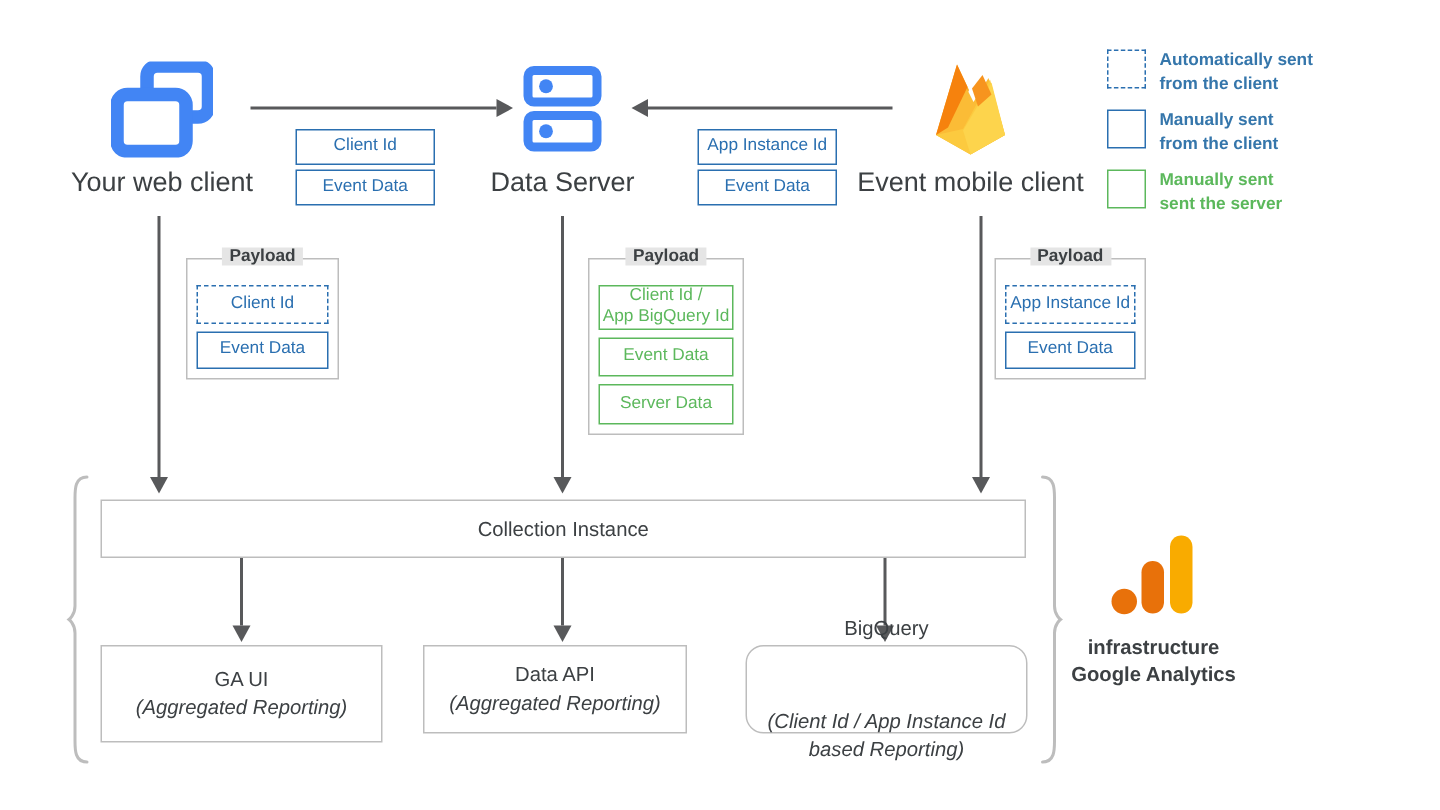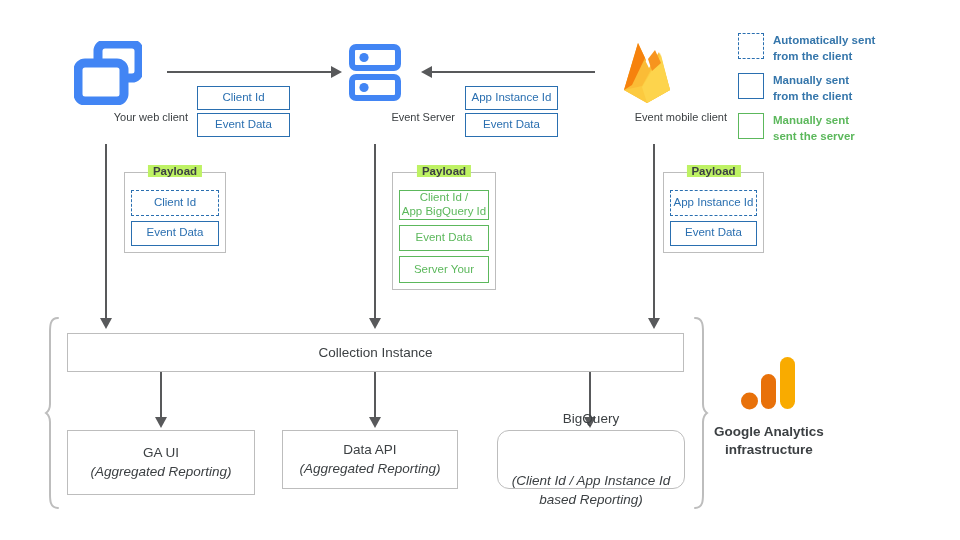--- a/index.html
+++ b/index.html
@@ -15,23 +15,23 @@
     position: relative;
     width: 960px;
     height: 540px;
     background: #ffffff;
     overflow: hidden;
   }
   .abs { position: absolute; }
 
   
   .node-label {
-    font-size: 11px;
-    color: #3c4043;
-    text-align: right;
+    font-size: 18px;
+    color: #3c4043;
+    text-align: center;
     white-space: nowrap;
   }
 
   
   .chip {
     box-sizing: border-box;
     display: flex;
     align-items: center;
     justify-content: center;
     text-align: center;
@@ -47,21 +47,21 @@
   .payload {
     box-sizing: border-box;
     border: 1px solid #bdbdbd;
     background: #ffffff;
   }
   .payload-title {
     position: absolute;
     top: -8px;
     left: 50%;
     transform: translateX(-50%);
-    background: #bef264;
+    background: #e5e5e5;
     padding: 0 5px;
     font-size: 11.5px;
     font-weight: bold;
     color: #3c4043;
     white-space: nowrap;
   }
   .payload-inner {
     position: absolute;
     left: 6px;
     right: 6px;
@@ -173,21 +173,21 @@
   <div class="abs node-label" style="left:28px; top:111px; width:160px;">Your web client</div>
 
   <div class="abs" style="left:348px; top:44px; width:54px; height:58px;">
     <svg width="54" height="58" viewBox="0 0 54 58">
       <rect x="4" y="3" width="46" height="21" rx="4" ry="4" fill="none" stroke="#4285f4" stroke-width="6"></rect>
       <circle cx="16" cy="13.5" r="4.6" fill="#4285f4"></circle>
       <rect x="4" y="33" width="46" height="21" rx="4" ry="4" fill="none" stroke="#4285f4" stroke-width="6"></rect>
       <circle cx="16" cy="43.5" r="4.6" fill="#4285f4"></circle>
     </svg>
   </div>
-  <div class="abs node-label" style="left:295px; top:111px; width:160px;">Event Server</div>
+  <div class="abs node-label" style="left:295px; top:111px; width:160px;">Data Server</div>
 
   <div class="abs" style="left:618px; top:38px; width:58px; height:68px;">
     <svg width="58" height="68" viewBox="0 0 58 68">
       <path d="M6 52 L20 5 L28 22 L16 48 Z" fill="#f5a623"></path>
       <path d="M6 52 L24 16 L31 30 L41 14 L52 52 L29 65 Z" fill="#fbbc36"></path>
       <path d="M6 52 L29 65 L52 52 L42 15 L24 48 Z" fill="#fcca3f"></path>
       <path d="M6 52 L20 5 L27 20 L14 47 Z" fill="#f6820d"></path>
       <path d="M29 65 L52 52 L43 17 L24 49 Z" fill="#fdd44c"></path>
       <path d="M30 21 L37 12 L43 25 L34 33 Z" fill="#f7941e"></path>
     </svg>
@@ -222,21 +222,21 @@
       <div class="chip blue">Event Data</div>
     </div>
   </div>
 
   <div class="abs payload" style="left:392px; top:172px; width:104px; height:118px;">
     <div class="payload-title">Payload</div>
     <div class="payload-inner">
       <div class="chip green" style="white-space:pre-line;">Client Id /
 App BigQuery Id</div>
       <div class="chip green">Event Data</div>
-      <div class="chip green">Server Your</div>
+      <div class="chip green">Server Data</div>
     </div>
   </div>
 
   <div class="abs payload" style="left:663px; top:172px; width:101px; height:81px;">
     <div class="payload-title">Payload</div>
     <div class="payload-inner">
       <div class="chip blue-dashed">App Instance Id</div>
       <div class="chip blue">Event Data</div>
     </div>
   </div>
@@ -302,17 +302,17 @@
   </div>
 
   <div class="abs" style="left:740px; top:355px; width:58px; height:56px;">
     <svg width="58" height="56" viewBox="0 0 58 56">
       <rect x="40" y="2" width="15" height="52" rx="7.5" ry="7.5" fill="#f9ab00"></rect>
       <rect x="21" y="19" width="15" height="35" rx="7.5" ry="7.5" fill="#e8710a"></rect>
       <circle cx="9.5" cy="46" r="8.5" fill="#e8710a"></circle>
     </svg>
   </div>
   <div class="abs ga-label" style="left:689px; top:423px; width:160px;">
+    <div>infrastructure</div>
     <div>Google Analytics</div>
-    <div>infrastructure</div>
   </div>
 
 </div>
 
 </body></html>

